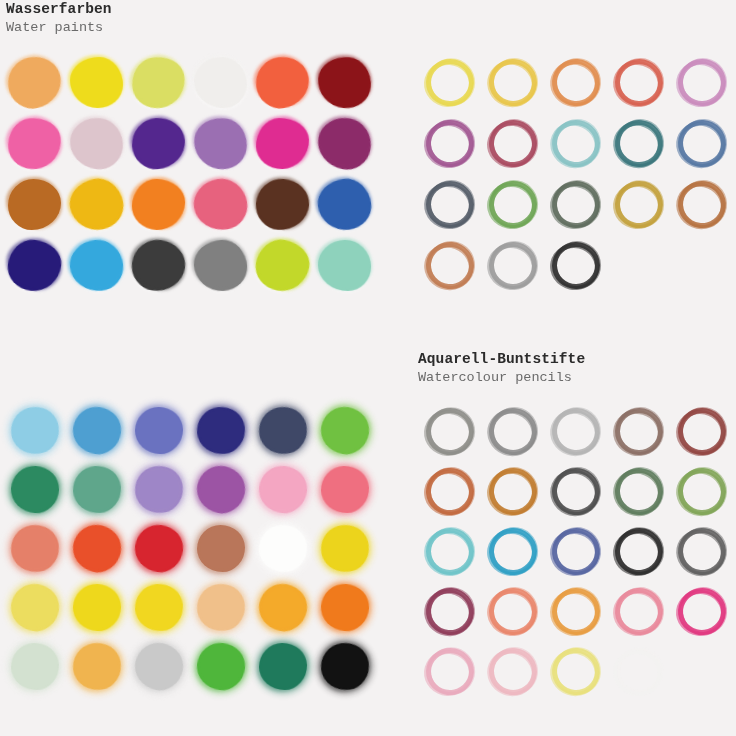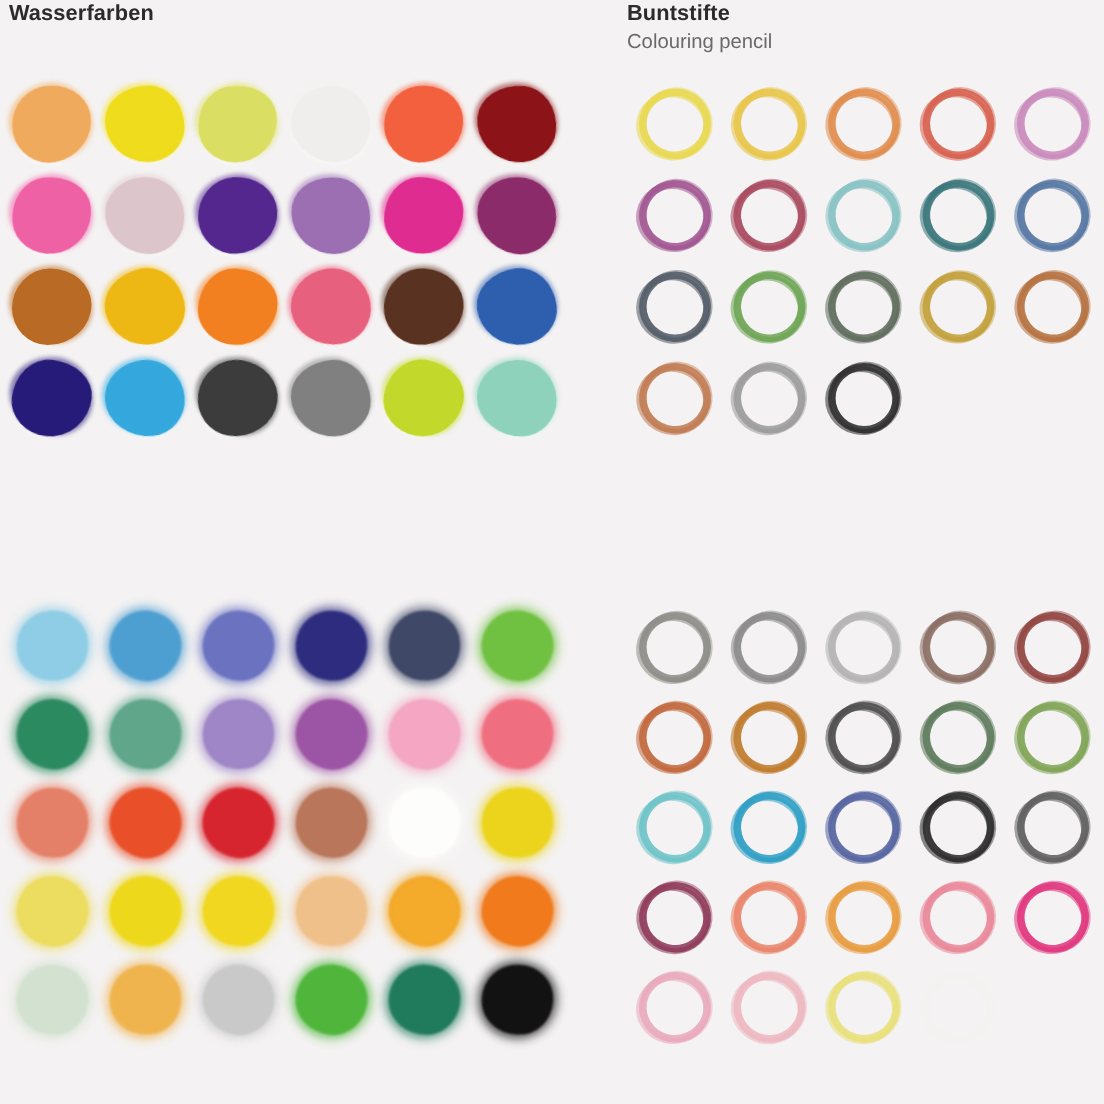--- a/index.html
+++ b/index.html
@@ -13,20 +13,21 @@
     height: 736px;
     font-family: "Liberation Sans", sans-serif;
     overflow: hidden;
     position: relative;
   }
   #sheet {
     width: 736px;
     height: 584px;
     position: relative;
     background: #f4f2f2;
+    font-family: Liberation Mono, monospace;
   }
   .quadrant {
     position: absolute;
     box-sizing: border-box;
   }
   
   #q-water   { left: 0px;   top: 0px;   width: 400px; height: 350px; }
   #q-pencil  { left: 412px; top: 0px;   width: 324px; height: 350px; }
   #q-pastel  { left: 0px;   top: 350px; width: 400px; height: 386px; }
   #q-aqua    { left: 412px; top: 350px; width: 324px; height: 386px; }
@@ -166,20 +167,21 @@
   }
 </style>
 </head>
 <body style="background: rgb(244, 242, 242);">
 
 <div id="sheet" style="background: rgb(244, 242, 242);">
 
   <section class="quadrant" id="q-water">
     <div class="heading">
       <div class="title-de">Wasserfarben</div>
+      <div class="title-en">Water paints</div>
     </div>
     <div class="grid" id="grid-water">
         <div title="light-orange" class="blob-wrap">
           <div class="blob" style="background: rgb(239, 170, 94); border-radius: 48% 52% 55% 45% / 52% 47% 53% 48%; transform: rotate(-12deg);"></div>
         </div>
         <div title="lemon-yellow" class="blob-wrap">
           <div class="blob" style="background: rgb(238, 220, 28); border-radius: 55% 45% 47% 53% / 46% 55% 45% 54%; transform: rotate(1deg);"></div>
         </div>
         <div title="yellow-green" class="blob-wrap">
           <div class="blob" style="background: rgb(218, 222, 99); border-radius: 45% 55% 52% 48% / 55% 44% 56% 45%; transform: rotate(-10deg);"></div>
@@ -244,24 +246,20 @@
         <div title="lime-green" class="blob-wrap">
           <div class="blob" style="background: rgb(194, 216, 42); border-radius: 45% 55% 52% 48% / 55% 44% 56% 45%; transform: rotate(10deg);"></div>
         </div>
         <div title="mint-green" class="blob-wrap">
           <div class="blob" style="background: rgb(142, 210, 188); border-radius: 52% 48% 44% 56% / 48% 53% 47% 52%; transform: rotate(-1deg);"></div>
         </div>
       </div>
   </section>
 
   <section class="quadrant" id="q-pencil">
-    <div class="heading">
-      <div class="title-de">Buntstifte</div>
-      <div class="title-en">Colouring pencil</div>
-    </div>
     <div class="grid" id="grid-pencil">
         <div title="pale-yellow" class="ring-wrap">
           <div class="ring" style="border-color: rgb(232, 216, 78); transform: rotate(-10deg);"></div>
           <div class="ring2" style="border-color: rgb(232, 216, 78); transform: rotate(4deg);"></div>
           <div class="ring3" style="border-color: rgb(232, 216, 78); transform: rotate(-32deg);"></div>
         </div>
         <div title="sunflower-yellow" class="ring-wrap">
           <div class="ring" style="border-color: rgb(232, 197, 72); transform: rotate(7deg);"></div>
           <div class="ring2" style="border-color: rgb(232, 197, 72); transform: rotate(21deg);"></div>
           <div class="ring3" style="border-color: rgb(232, 197, 72); transform: rotate(-15deg);"></div>
@@ -438,20 +436,24 @@
         <div title="pine-green" class="dab-wrap">
           <div class="dab" style="background: rgb(31, 122, 92); transform: rotate(-1deg);"></div>
         </div>
         <div title="black" class="dab-wrap">
           <div class="dab" style="background: rgb(18, 18, 18); transform: rotate(-8deg);"></div>
         </div>
       </div>
   </section>
 
   <section class="quadrant" id="q-aqua">
+    <div class="heading">
+      <div class="title-de">Aquarell-Buntstifte</div>
+      <div class="title-en">Watercolour pencils</div>
+    </div>
     <div class="grid" id="grid-aqua">
         <div title="warm-grey" class="ring-wrap">
           <div class="ring" style="border-color: rgb(140, 140, 135); transform: rotate(-10deg);"></div>
           <div class="ring2" style="border-color: rgb(140, 140, 135); transform: rotate(4deg);"></div>
           <div class="ring3" style="border-color: rgb(140, 140, 135); transform: rotate(-32deg);"></div>
         </div>
         <div title="cool-grey" class="ring-wrap">
           <div class="ring" style="border-color: rgb(138, 138, 138); transform: rotate(7deg);"></div>
           <div class="ring2" style="border-color: rgb(138, 138, 138); transform: rotate(21deg);"></div>
           <div class="ring3" style="border-color: rgb(138, 138, 138); transform: rotate(-15deg);"></div>

